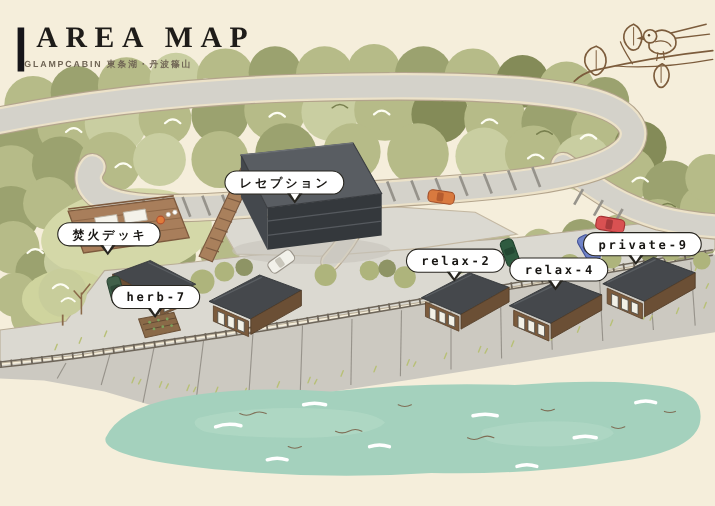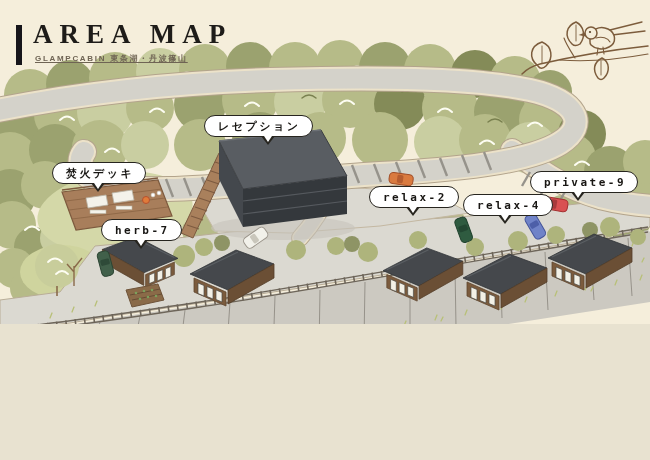--- a/index.html
+++ b/index.html
@@ -1,30 +1,30 @@
 <!DOCTYPE html>
 <html><head>
 <meta charset="utf-8">
 <style>
   html,body{margin:0;padding:0;background:#e8e2d0;}
-  .stage{position:relative;width:650px;height:324px;background:#fca5a5;overflow:hidden;
+  .stage{position:relative;width:650px;height:460px;background:#fca5a5;overflow:hidden;
          font-family:"Liberation Sans",sans-serif;}
   svg.scene{position:absolute;left:0;top:0;}
 
   
   .hdr{position:absolute;left:16px;top:20px;z-index:6;}
   .hdr .bar{position:absolute;left:0;top:5px;width:6px;height:40px;background:#16151a;}
   .hdr h1{margin:0 0 0 17px;font-family:"Liberation Serif","DejaVu Serif",serif;
           font-size:27px;font-weight:bold;letter-spacing:7px;color:#1e1c19;line-height:1.1;}
-  .hdr .sub{margin:3px 0 0 19px;font-size:8px;font-weight:bold;letter-spacing:1.7px;color:#6f6454;text-decoration:underline;}
+  .hdr .sub{margin:3px 0 0 6px;font-size:8px;font-weight:bold;letter-spacing:1.7px;color:#6f6454;}
 
   
   .bubble{position:absolute;z-index:5;background:#ffffff;border:1.8px solid #27251f;border-radius:14px;
           padding:5px 11px 4px 13px;font-family:"DejaVu Sans Mono","Liberation Sans",sans-serif;
-          font-size:11px;font-weight:bold;letter-spacing:2.5px;color:#181613;white-space:nowrap;line-height:1;}
+          font-size:11px;font-weight:bold;letter-spacing:2.5px;color:#181613;white-space:nowrap;line-height:1;margin-top:40px;}
   .bubble::before{content:"";position:absolute;left:var(--tail,40px);bottom:-9px;width:0;height:0;
           border:7px solid transparent;border-top:9px solid #27251f;border-bottom:0;}
   .bubble::after{content:"";position:absolute;left:calc(var(--tail,40px) + 2.5px);bottom:-5.5px;width:0;height:0;
           border:4.5px solid transparent;border-top:6.5px solid #ffffff;border-bottom:0;}
 </style>
 </head>
 <body>
 
 <div class="stage">
 

